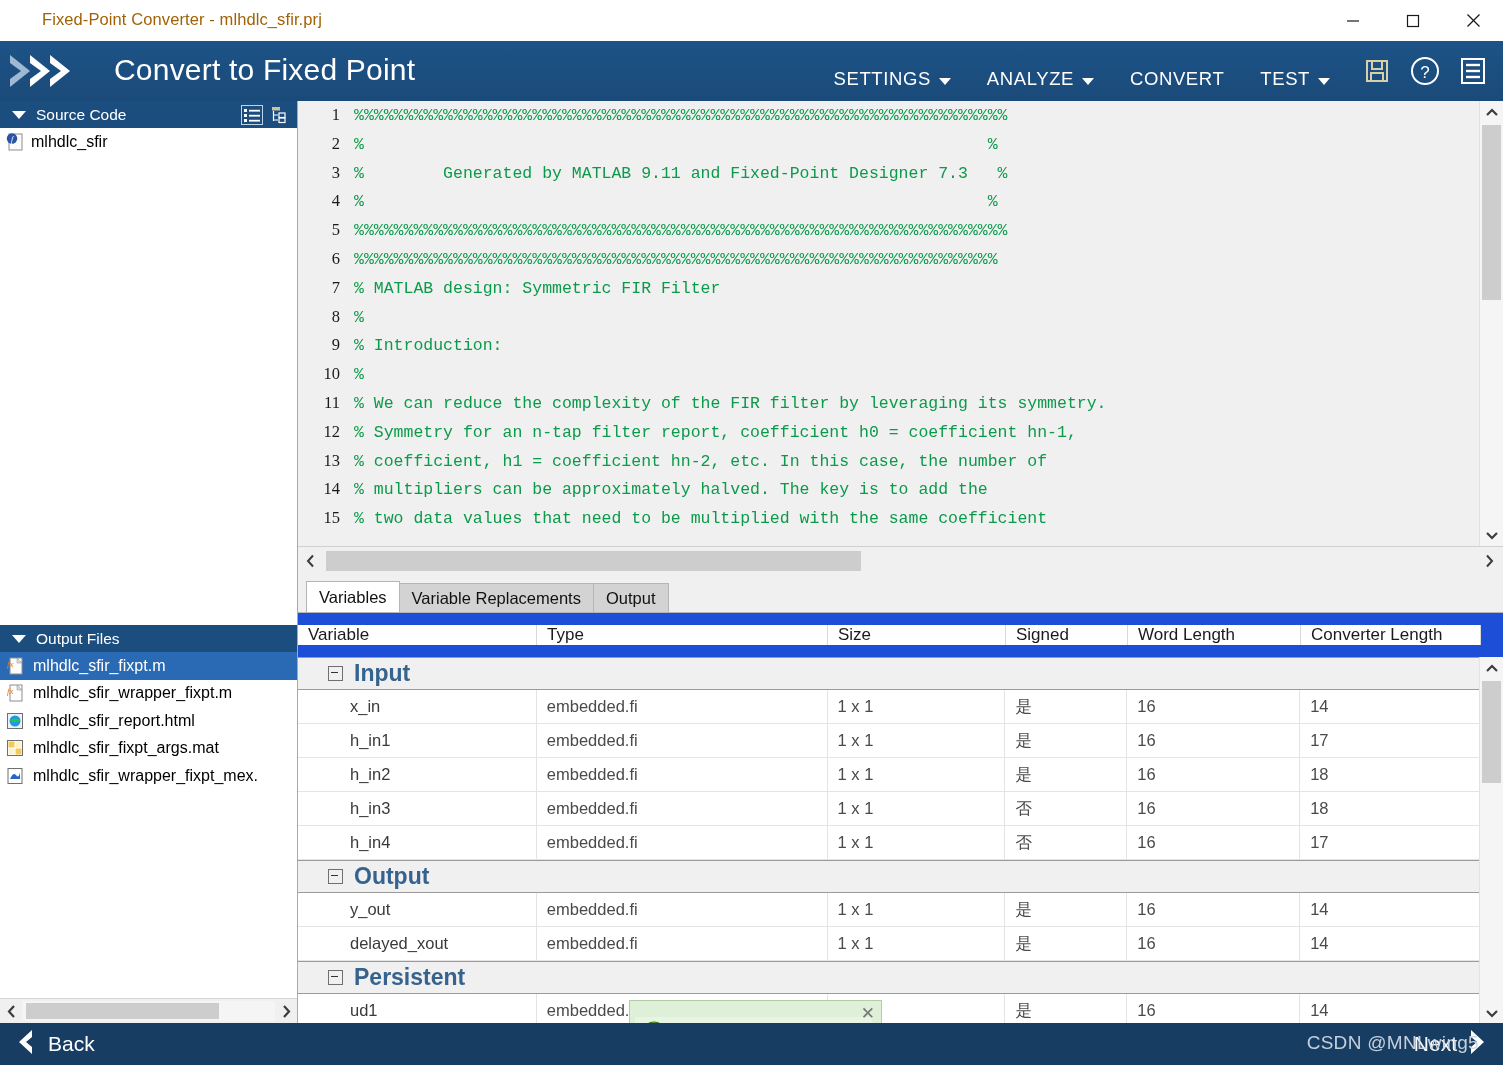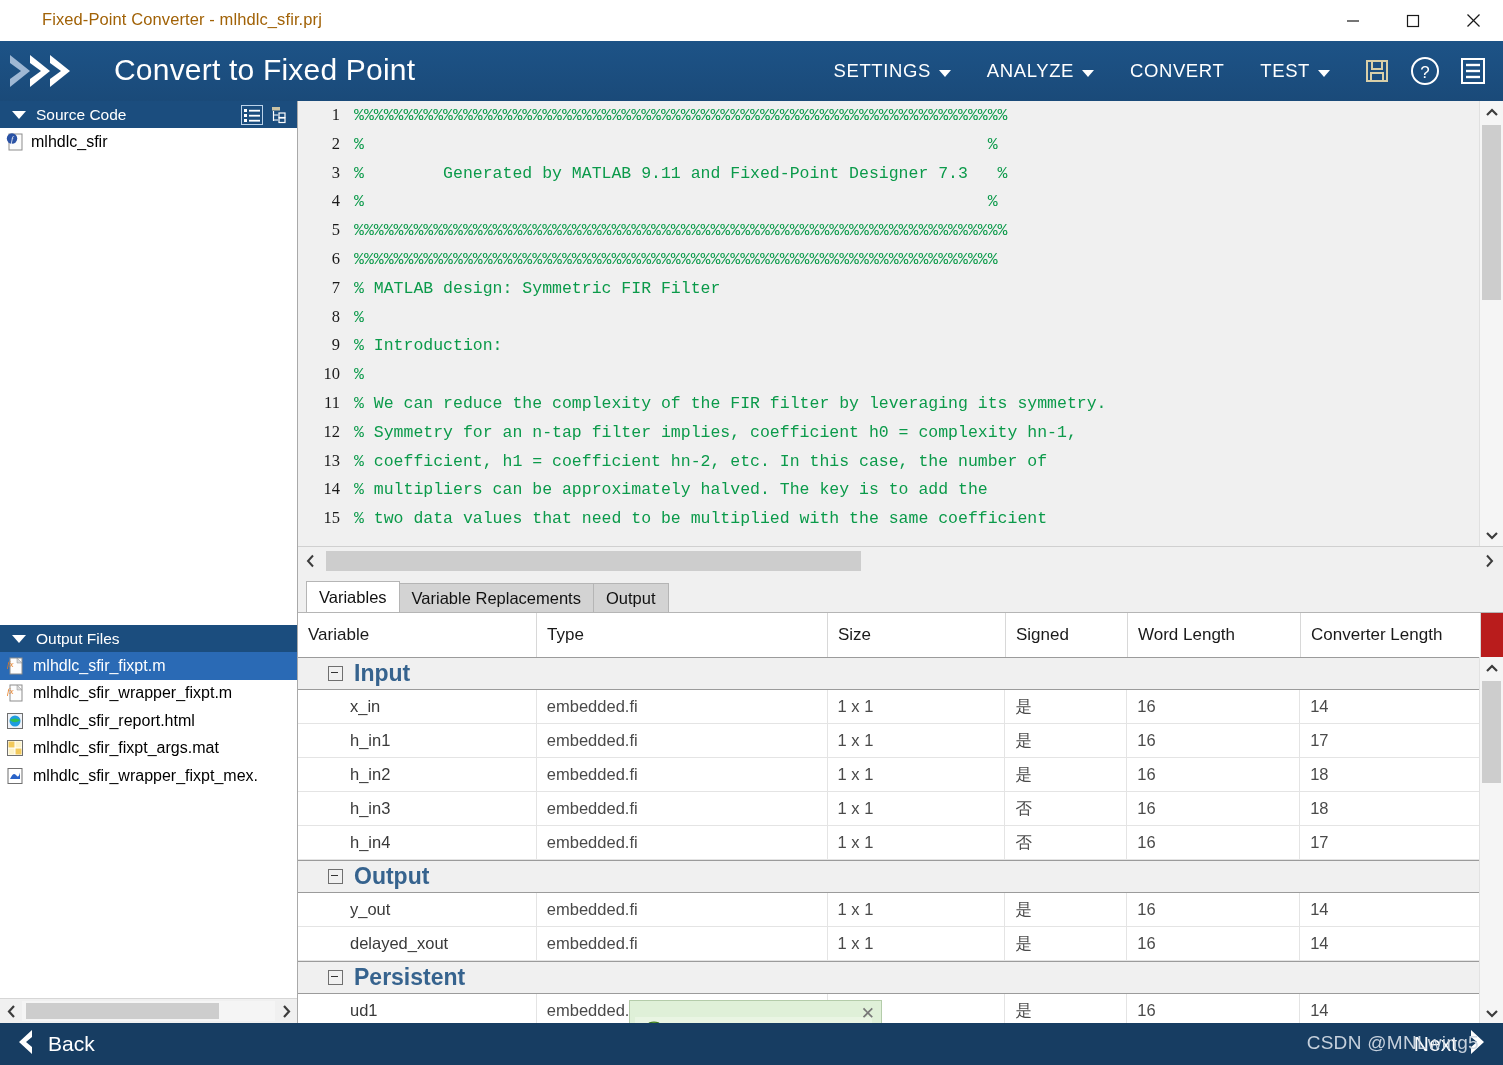--- a/index.html
+++ b/index.html
@@ -21,21 +21,21 @@
   .wbtn{width:60px;height:41px;display:flex;align-items:center;justify-content:center;
         cursor:default;}
   .wbtn svg{display:block;}
 
   
   .ribbon{position:absolute;left:0;top:41px;width:1503px;height:60px;background:#1b4d7e;
           background:linear-gradient(180deg,#1d5387 0%,#1a4a79 100%);}
   .chevrons{position:absolute;left:8px;top:10px;width:90px;height:40px;}
   .ribbon-title{position:absolute;left:114px;top:12px;font-size:30px;color:#ffffff;
                 font-weight:400;letter-spacing:.2px;}
-  .menu{position:absolute;right:155px;top:0;height:60px;display:flex;align-items:center;gap:0px;}
+  .menu{position:absolute;right:155px;top:8px;height:60px;display:flex;align-items:center;gap:0px;}
   .menu-item{display:flex;align-items:center;gap:8px;padding:0 18px;height:60px;
              color:#ffffff;font-size:18.5px;letter-spacing:.6px;cursor:default;}
   .caret{width:0;height:0;border-left:6px solid transparent;border-right:6px solid transparent;
          border-top:7px solid #ffffff;position:relative;top:2px;}
   .ribbon-icons{position:absolute;right:8px;top:0;height:60px;display:flex;align-items:center;gap:4px;}
   .ricon{width:44px;height:44px;display:flex;align-items:center;justify-content:center;cursor:default;}
 
   
   .leftcol{position:absolute;left:0;top:101px;width:297px;height:922px;background:#ffffff;
            border-right:1px solid #a9a9a9;}
@@ -84,21 +84,21 @@
   
   .tabs{position:absolute;left:298px;top:580px;width:1205px;height:32px;background:#f0f0f0;
         display:flex;align-items:flex-end;padding-left:8px;box-sizing:border-box;}
   .tab{height:28px;line-height:28px;padding:0 12px;font-size:16.5px;color:#111;background:#d3d3d3;
        border:1px solid #b5b5b5;border-bottom:none;margin-right:-1px;cursor:default;}
   .tab.active{background:#ffffff;border-color:#b5b5b5;height:30px;line-height:30px;position:relative;z-index:2;}
 
   
   .tablewrap{position:absolute;left:298px;top:612px;width:1205px;height:411px;background:#ffffff;
              border-top:1px solid #b5b5b5;overflow:hidden;}
-  .thead{display:flex;height:44px;background:#b91c1c;border-bottom:1px solid #cfcfcf;}
+  .thead{display:flex;height:44px;background:#1d4ed8;border-bottom:1px solid #cfcfcf;align-items:center;}
   .th{font-size:17px;color:#1a1a1a;display:flex;align-items:center;padding-left:10px;
       border-right:1px solid #d8d8d8;box-sizing:border-box;background:#fff;cursor:default;}
   .tbody{position:absolute;left:0;top:44px;right:23px;bottom:0;overflow:hidden;background:#fff;}
   .grouprow{height:33px;display:flex;align-items:center;background:#f0f0f0;
             border-top:1px solid #9b9b9b;border-bottom:1px solid #9b9b9b;box-sizing:border-box;}
   .grouprow .gbox{width:13px;height:13px;border:1px solid #6f6f6f;margin-left:30px;margin-right:11px;
                   position:relative;background:#f0f0f0;}
   .grouprow .gbox:before{content:"";position:absolute;left:2px;top:5px;width:7px;height:1px;background:#333;}
   .grouprow .glabel{font-size:23px;color:#36638e;font-weight:bold;}
   .trow{height:33px;display:flex;border-bottom:1px solid #e4e4e4;align-items:center;}
@@ -340,21 +340,21 @@
         <div class="cline"><span class="ln">2</span><span class="ct">%                                                               %</span></div>
         <div class="cline"><span class="ln">3</span><span class="ct">%        Generated by MATLAB 9.11 and Fixed-Point Designer 7.3   %</span></div>
         <div class="cline"><span class="ln">4</span><span class="ct">%                                                               %</span></div>
         <div class="cline"><span class="ln">5</span><span class="ct">%%%%%%%%%%%%%%%%%%%%%%%%%%%%%%%%%%%%%%%%%%%%%%%%%%%%%%%%%%%%%%%%%%</span></div>
         <div class="cline"><span class="ln">6</span><span class="ct">%%%%%%%%%%%%%%%%%%%%%%%%%%%%%%%%%%%%%%%%%%%%%%%%%%%%%%%%%%%%%%%%%</span></div>
         <div class="cline"><span class="ln">7</span><span class="ct">% MATLAB design: Symmetric FIR Filter</span></div>
         <div class="cline"><span class="ln">8</span><span class="ct">%</span></div>
         <div class="cline"><span class="ln">9</span><span class="ct">% Introduction:</span></div>
         <div class="cline"><span class="ln">10</span><span class="ct">%</span></div>
         <div class="cline"><span class="ln">11</span><span class="ct">% We can reduce the complexity of the FIR filter by leveraging its symmetry.</span></div>
-        <div class="cline"><span class="ln">12</span><span class="ct">% Symmetry for an n-tap filter implies, coefficient h0 = complexity hn-1,</span></div>
+        <div class="cline"><span class="ln">12</span><span class="ct">% Symmetry for an n-tap filter report, coefficient h0 = coefficient hn-1,</span></div>
         <div class="cline"><span class="ln">13</span><span class="ct">% coefficient, h1 = coefficient hn-2, etc. In this case, the number of</span></div>
         <div class="cline"><span class="ln">14</span><span class="ct">% multipliers can be approximately halved. The key is to add the</span></div>
         <div class="cline"><span class="ln">15</span><span class="ct">% two data values that need to be multiplied with the same coefficient</span></div>
       </div>
     <div class="vscroll">
       <div class="vs-arrow">
         <svg width="12" height="9" viewBox="0 0 12 9">
             <path d="M1 7 L6 2 L11 7" fill="none" stroke="#3c3c3c" stroke-width="2.2"></path>
           </svg>
       </div>

